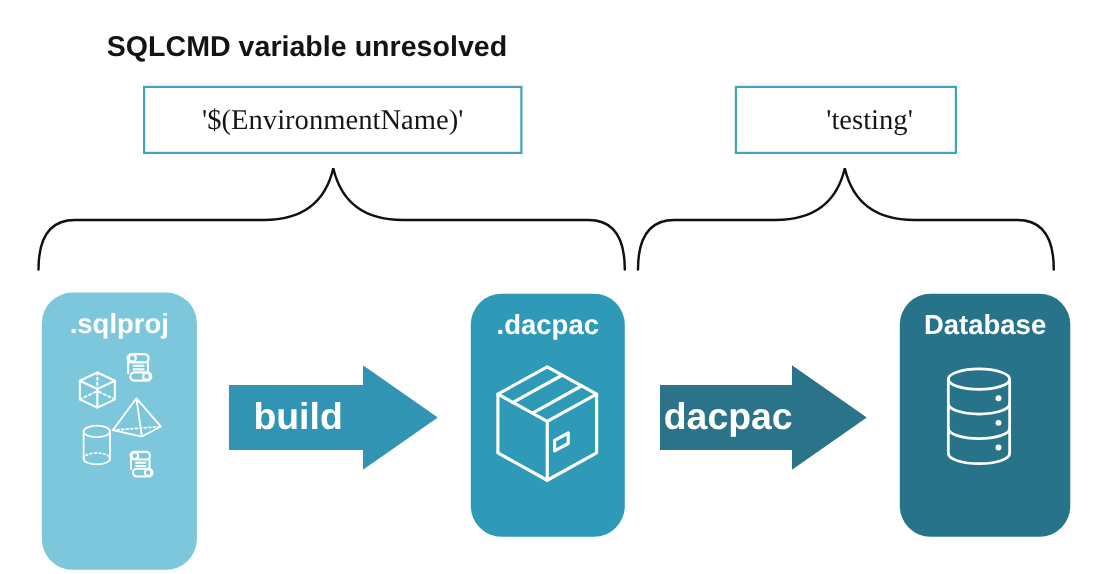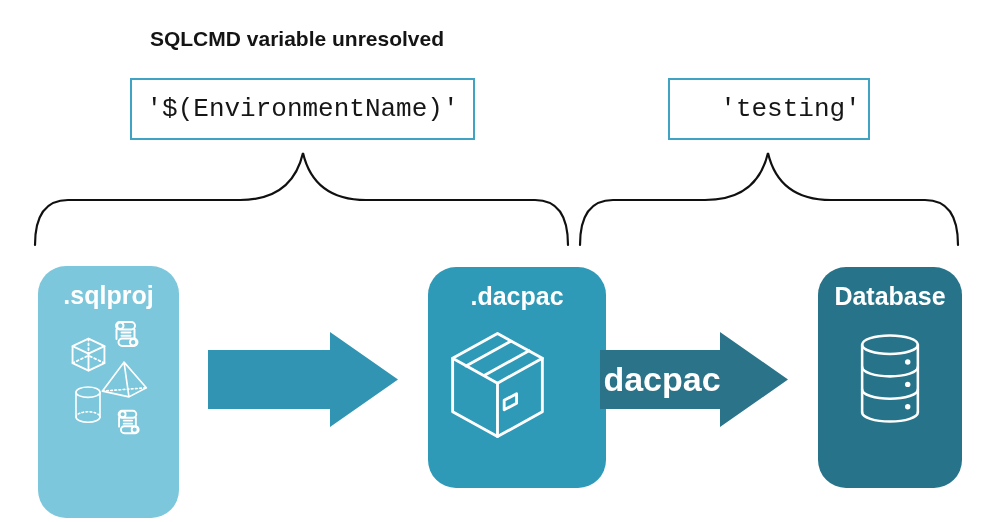--- a/index.html
+++ b/index.html
@@ -1,40 +1,40 @@
 <!DOCTYPE html>
 <html><head>
 <meta charset="utf-8">
 <style>
   html,body{margin:0;padding:0;background:#fff;}
   #canvas{
     position:relative;width:1000px;height:522px;background:#fff;overflow:hidden;
     font-family:"Liberation Sans",sans-serif;
   }
   .heading{
-    position:absolute;top:27px;width:400px;text-align:center;
-    font-size:21px;font-weight:700;color:#141414;letter-spacing:0px;
+    position:absolute;top:27px;width:400px;
+    font-size:26px;font-weight:700;color:#141414;letter-spacing:0px;
   }
   #heading-left{left:97px;}
   #heading-right{left:570px;}
   .codebox{
     position:absolute;top:78px;height:62px;border:2px solid #41A3C4;background:#fff;
     display:flex;align-items:center;justify-content:center;box-sizing:border-box;
-    font-family:Liberation Mono, monospace;font-size:26px;color:#161616;
+    font-family:Liberation Serif, serif;font-size:26px;color:#161616;
   }
   #codebox-left{left:130px;width:345px;}
   #codebox-right{left:668px;width:202px;}
   #braces{position:absolute;left:0;top:145px;width:1000px;height:105px;}
   #braces path{fill:none;stroke-width:2.2px;stroke-linecap:round;}
   .card{
     position:absolute;top:266px;height:252px;border-radius:28px;
   }
   #card-sqlproj{left:38px;width:141px;}
-  #card-dacpac{left:428px;top:267px;width:140px;height:221px;padding-left:38px;}
-  #card-database{left:818px;top:267px;width:144px;height:221px;}
+  #card-dacpac{left:428px;top:267px;width:140px;height:221px;}
+  #card-database{left:818px;top:267px;width:144px;height:221px;padding-left:11px;}
   .card-label{
     position:absolute;top:15px;left:0;width:100%;text-align:center;
     font-size:25px;font-weight:700;color:#ffffff;
   }
   .card-icon{position:absolute;}
   .card-icon svg{display:block;width:100%;height:100%;}
   .lineart{fill:none;stroke:#ffffff;stroke-linecap:round;stroke-linejoin:round;}
   .dash{stroke-dasharray:2 3;}
   .arrow-svg{position:absolute;}
   .arrow-label{
@@ -119,20 +119,21 @@
           <circle cx="24.2" cy="23.2" r="3.2"></circle>
           <path d="M12.5 13.5 h9 M12.5 16.8 h9"></path>
         </g>
       </svg>
     </div>
   </div>
 
   <svg class="arrow-svg" style="left:208px;top:332px;" width="190" height="95" viewBox="0 0 190 95">
     <polygon points="0,18 122,18 122,0 190,47.5 122,95 122,77 0,77" fill="#3194B2"></polygon>
   </svg>
+  <div class="arrow-label" id="build-label">build</div>
 
   <div class="card" id="card-dacpac" style="background-color: rgb(46, 154, 184);">
     <div class="card-label">.dacpac</div>
 
     <div class="card-icon" style="left:17px;top:55px;width:105px;height:128px;">
       <svg viewBox="0 0 110 120">
         <g class="lineart" stroke-width="3">
           <polygon points="55,5 102,31 55,57 8,31"></polygon>
           <path d="M8,31 V87 L55,113 V57"></path>
           <path d="M102,31 V87 L55,113"></path>

